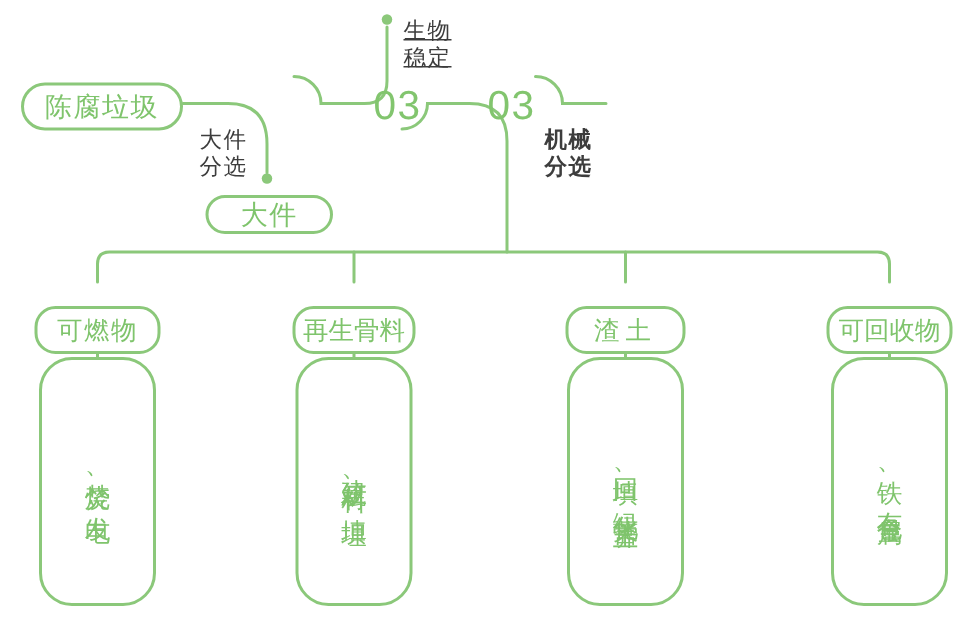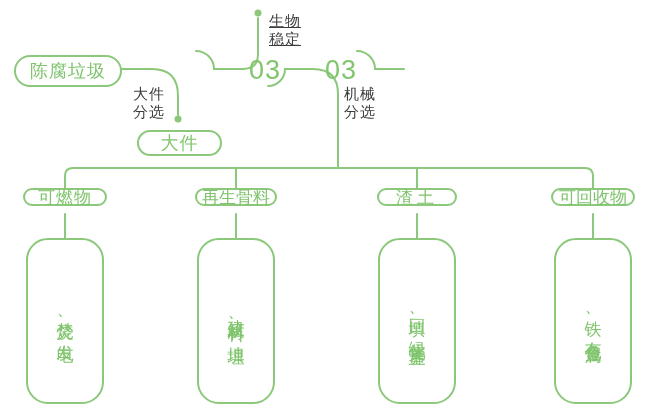--- a/index.html
+++ b/index.html
@@ -17,21 +17,21 @@
     border:2px solid #8bc87a;
     border-radius:17px;
     color:#7fc46c;
     display:flex;align-items:center;justify-content:center;
     background:#ffffff;
     letter-spacing:1px;
     white-space:nowrap;
   }
   .pill.source{left:14px;top:55px;width:108px;height:32px;font-size:18px;}
   .pill.branch{left:137px;top:130px;width:85px;height:26px;font-size:18px;border-radius:14px;}
-  .pill.cat{top:188px;height:18px;font-size:17px;border-radius:14px;}
+  .pill.cat{top:204px;height:32px;font-size:17px;border-radius:14px;}
   .pill.cat.c1{left:23px;width:84px;}
   .pill.cat.c2{left:195px;width:82px;letter-spacing:0;}
   .pill.cat.c3{left:377px;width:80px;letter-spacing:4px;}
   .pill.cat.c4{left:551px;width:84px;letter-spacing:0;}
   .stnum{
     position:absolute;top:55px;width:40px;
     text-align:center;
     font-size:27px;font-weight:500;color:#82c56e;
     letter-spacing:1px;
   }
@@ -40,21 +40,21 @@
   .stnum.n3{left:321px;}
   .note{
     position:absolute;
     color:#3d3d3d;
     font-size:15px;line-height:18px;
     letter-spacing:1px;
     white-space:nowrap;
   }
   .note.bulky{left:133px;top:85px;}
   .note.bio{left:269px;top:12px;text-decoration:underline;}
-  .note.mech{left:344px;top:85px;}
+  .note.mech{left:363px;top:85px;font-weight:bold;}
   .note span{display:block;}
   .obox{
     position:absolute;top:238px;height:166px;width:78px;
     box-sizing:border-box;
     border:2px solid #8bc87a;border-radius:22px;
     display:flex;align-items:center;justify-content:center;
     background:#ffffff;
   }
   .obox.b1{left:26px;}
   .obox.b2{left:197px;}

